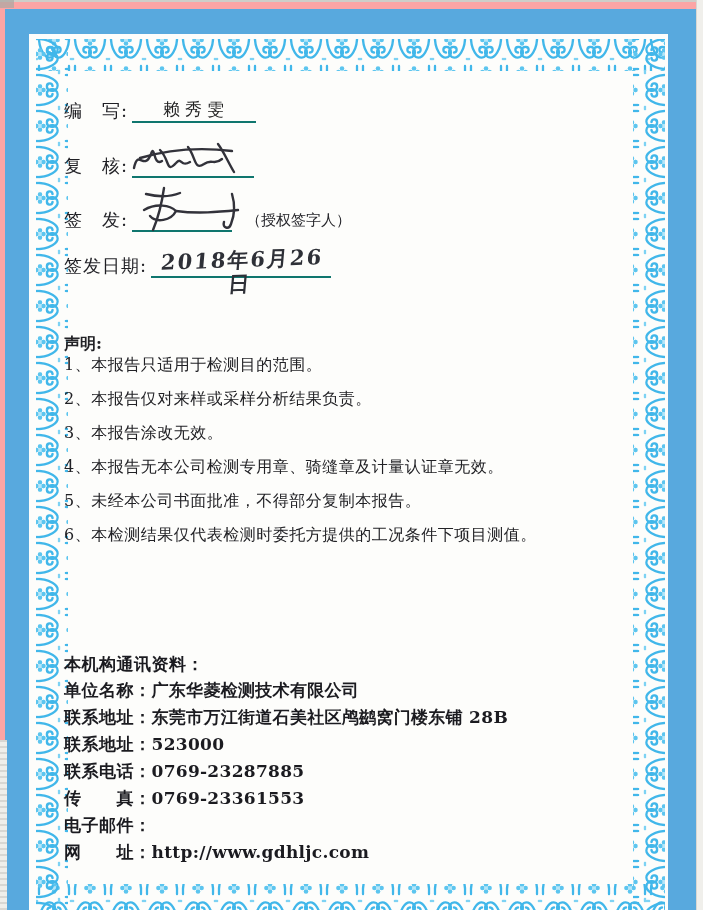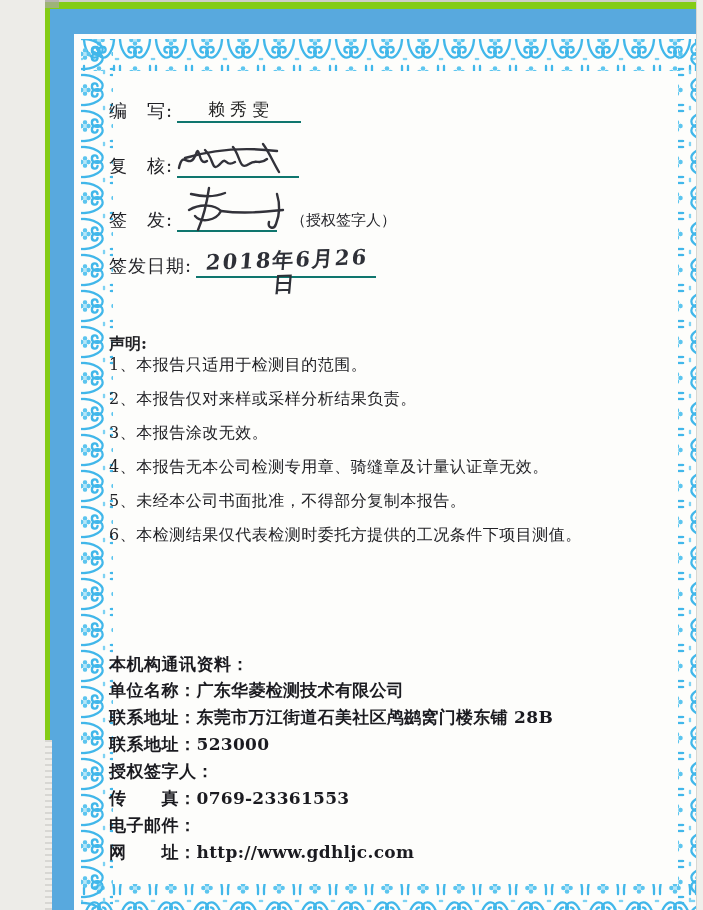--- a/index.html
+++ b/index.html
@@ -2,21 +2,21 @@
 <html><head>
 <meta charset="utf-8">
 <style>
   html,body{margin:0;padding:0;}
   body{
     width:703px;height:910px;
     background:#edecE8;
     font-family:"DejaVu Serif","Liberation Serif",serif;
     position:relative;overflow:hidden;
   }
-  .page{position:absolute;inset:0;background:#84cc16;margin-left:45px;}
+  .page{position:absolute;inset:0;background:#fca5a5;}
   
   .scan-top-line{position:absolute;left:0;top:0;width:703px;height:2px;background:#cfcec9;}
   .scan-corner-blob{position:absolute;left:0;top:0;width:14px;height:8px;background:#a9a8a3;opacity:.7;}
   .scan-right-strip{position:absolute;right:0;top:0;width:6px;height:910px;background:#f0efeb;border-left:1px solid #d8d7d2;}
   .scan-left-streaks{position:absolute;left:0;top:740px;width:7px;height:170px;
     background:repeating-linear-gradient(180deg,#d8d7d3 0 2px,#efeeea 2px 6px);}
   
   .blue-frame{position:absolute;left:5px;top:9px;width:692px;height:915px;background:#58a9de;}
   .paper{position:absolute;left:29px;top:34px;width:639px;height:890px;background:#fdfdfb;}
   .lace{position:absolute;left:0;top:0;pointer-events:none;}
@@ -144,21 +144,22 @@
     </div>
     <div class="contact-row">
       <span class="contact-label">联系地址：</span>
       <span class="contact-value">东莞市万江街道石美社区鸬鹚窝门楼东铺 28B</span>
     </div>
     <div class="contact-row">
       <span class="contact-label">联系地址：</span>
       <span class="contact-value">523000</span>
     </div>
     <div class="contact-row">
-      <span class="contact-label">授权签字人：</span>
+      <span class="contact-label">联系电话：</span>
+      <span class="contact-value">0769-23287885</span>
     </div>
     <div class="contact-row">
       <span class="contact-label">传　　真：</span>
       <span class="contact-value">0769-23361553</span>
     </div>
     <div class="contact-row">
       <span class="contact-label">电子邮件：</span>
     </div>
     <div class="contact-row">
       <span class="contact-label">网　　址：</span>

